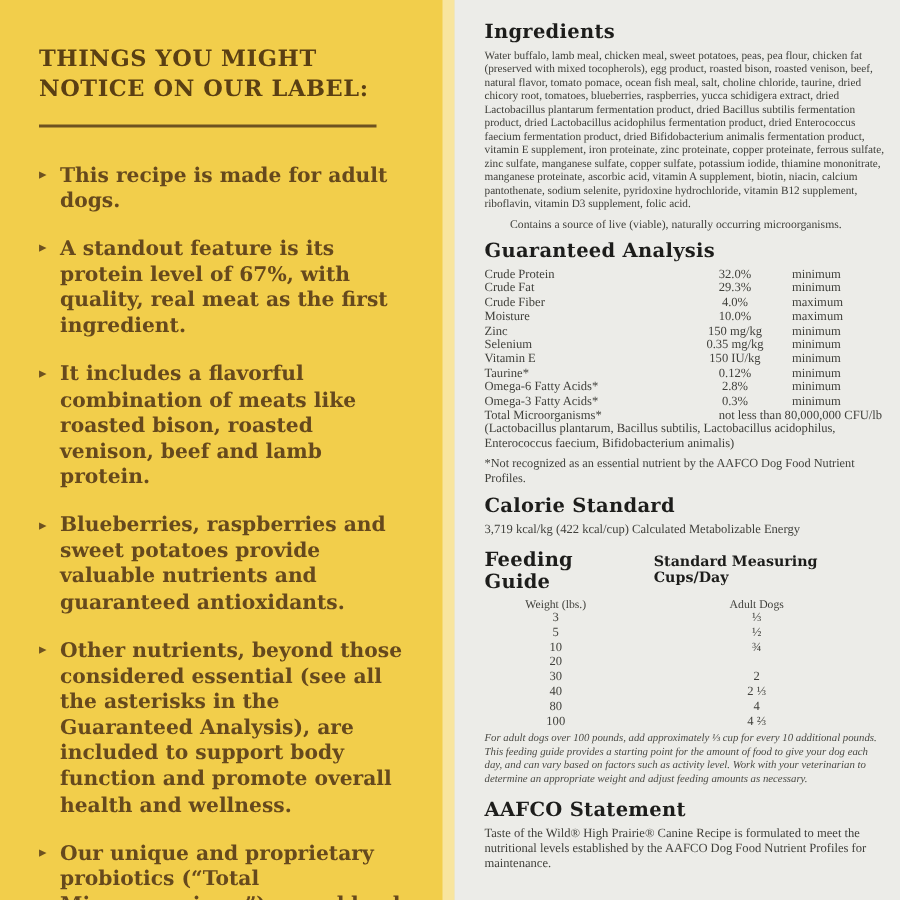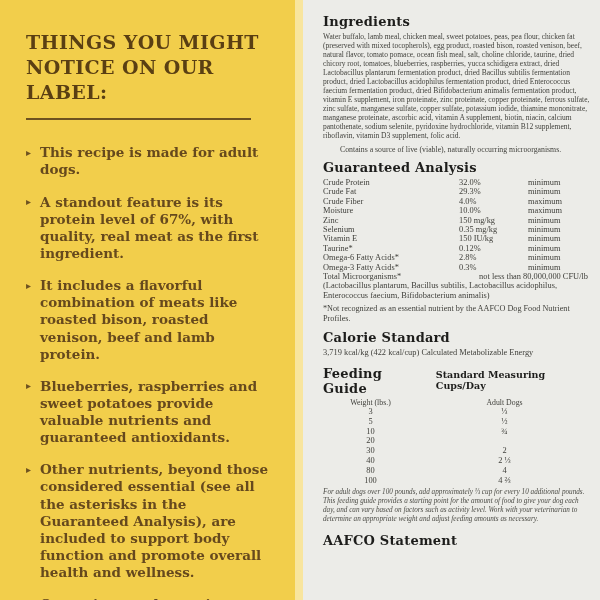--- a/index.html
+++ b/index.html
@@ -10,21 +10,21 @@
   
   .left-panel {
     width:303px; height:600px; flex:0 0 303px;
     background:#F2CE4B;
     border-right:8px solid #F8E59E;
     padding:30px 22px 0 26px;
     color:#5F451B;
     font-family:"DejaVu Serif","Liberation Serif",serif;
   }
   .panel-title {
-    font-size:19px; font-weight:bold; line-height:1.32;
+    font-size:15px; font-weight:bold; line-height:1.32;
     letter-spacing:0.4px; color:#5A3F13;
   }
   .title-rule {
     border:none; border-top:2px solid #6E5220;
     margin:13px 10px 0 0; width:225px;
   }
   .bullet-list { list-style:none; margin-top:24px; }
   .bullet-item { display:flex; margin-bottom:15px; font-size:13.5px; font-weight:bold; line-height:1.27; color:#66491D; }
   .bullet-glyph { flex:0 0 14px; font-size:10px; padding-top:2.5px; color:#6E5220; }
 
@@ -37,21 +37,21 @@
     font-family:"DejaVu Serif","Liberation Serif",serif;
     font-weight:bold; font-size:13px; color:#1D1D1B; letter-spacing:0.2px;
   }
   .ing-body { font-size:7.5px; line-height:9px; margin-top:3px; text-align:left; }
   .ing-note { font-size:7.8px; margin-top:5px;margin-left:17px; }
 
   .ga-section { margin-top:6px; }
   .ga-table { margin-top:3px; width:246px; }
   .ga-row { display:flex; font-size:8.4px; line-height:9.4px; }
   .ga-label { flex:1; }
-  .ga-value { width:62px; text-align:left; }
+  .ga-value { width:62px; text-align:center; }
   .ga-qual  { width:48px; padding-left:7px; }
   .ga-micro-row { display:flex; justify-content:space-between; font-size:8.4px; line-height:9.4px; width:265px; }
   .ga-micro-detail { font-size:8.4px; line-height:9.4px; width:265px; }
   .ga-footnote { font-size:8.2px; line-height:9.4px; margin-top:4px; width:265px; }
 
   .cal-section { margin-top:7px; }
   .cal-body { font-size:8.4px; margin-top:3px; }
 
   .fg-section { margin-top:9px; width:268px; }
   .fg-header { display:flex; align-items:baseline; }
@@ -219,16 +219,17 @@
         <div class="fg-row">
           <span class="fg-col1">100</span>
           <span class="fg-col2">4 ⅔</span>
         </div>
       </div>
       <p class="fg-footnote">For adult dogs over 100 pounds, add approximately ⅓ cup for every 10 additional pounds. This feeding guide provides a starting point for the amount of food to give your dog each day, and can vary based on factors such as activity level. Work with your veterinarian to determine an appropriate weight and adjust feeding amounts as necessary.</p>
     </section>
 
     <section class="aafco-section">
       <h2 class="sec-heading">AAFCO Statement</h2>
+      <p class="aafco-body">Taste of the Wild® High Prairie® Canine Recipe is formulated to meet the nutritional levels established by the AAFCO Dog Food Nutrient Profiles for maintenance.</p>
     </section>
 
   </main>
 </div>
 
 </body></html>

